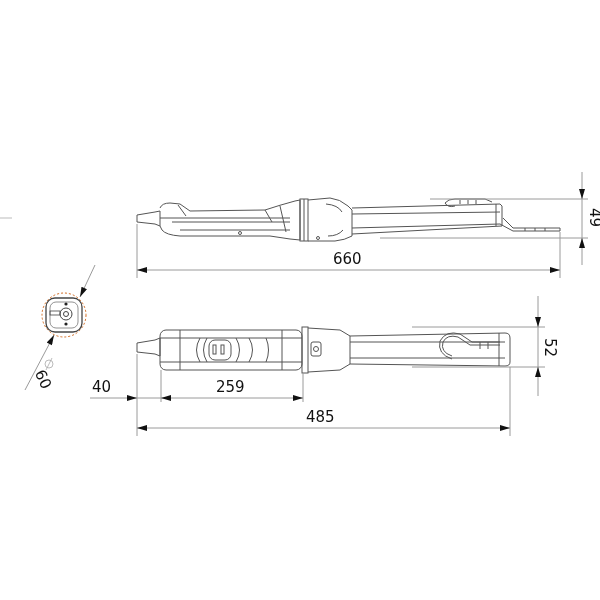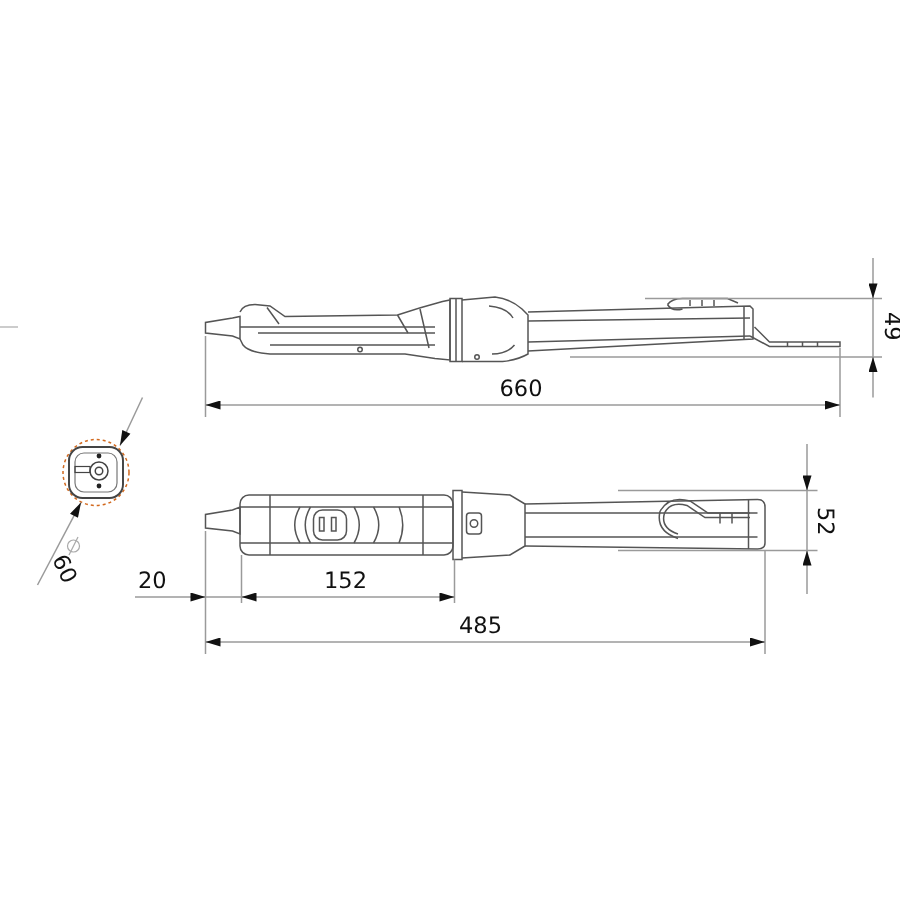--- a/index.html
+++ b/index.html
@@ -137,16 +137,16 @@
     <line x1="95" y1="265" x2="80" y2="297" stroke="#9a9a9a" stroke-width="1" marker-end="url(#arr)"></line>
     <line x1="25" y1="390" x2="54" y2="335" stroke="#9a9a9a" stroke-width="1" marker-end="url(#arr)"></line>
     <circle cx="49" cy="364" r="4" fill="none" stroke="#aaa" stroke-width="0.8"></circle>
     <line x1="46" y1="370" x2="52" y2="358" stroke="#aaa" stroke-width="0.8"></line>
   </g>
 </svg>
 
 <div class="dim-label" style="left:333px;top:252px;">660</div>
 <div class="dim-label rot90" style="left:585px;top:210px;">49</div>
 <div class="dim-label rot90" style="left:540px;top:340px;">52</div>
-<div class="dim-label" style="left:92px;top:380px;">20</div>
-<div class="dim-label" style="left:216px;top:380px;">152</div>
+<div class="dim-label" style="left:92px;top:380px;">40</div>
+<div class="dim-label" style="left:216px;top:380px;">259</div>
 <div class="dim-label" style="left:306px;top:410px;">485</div>
 <div class="dim-label rot-diag" style="left:33px;top:372px;">60</div>
 
 </body></html>

